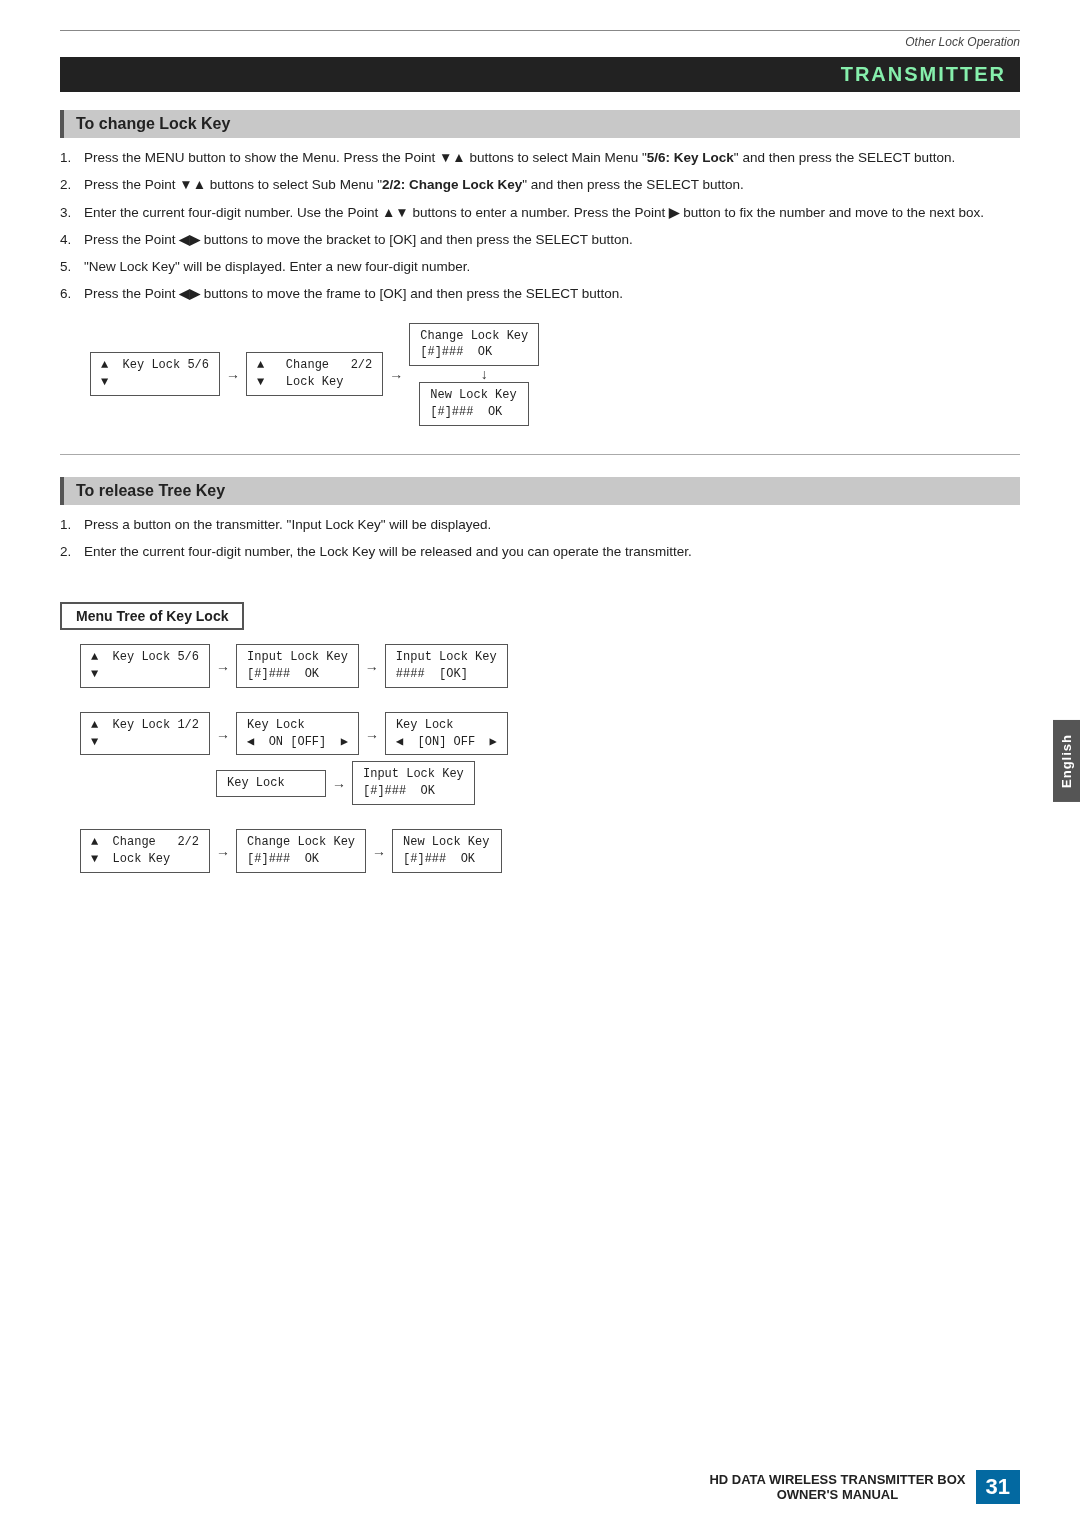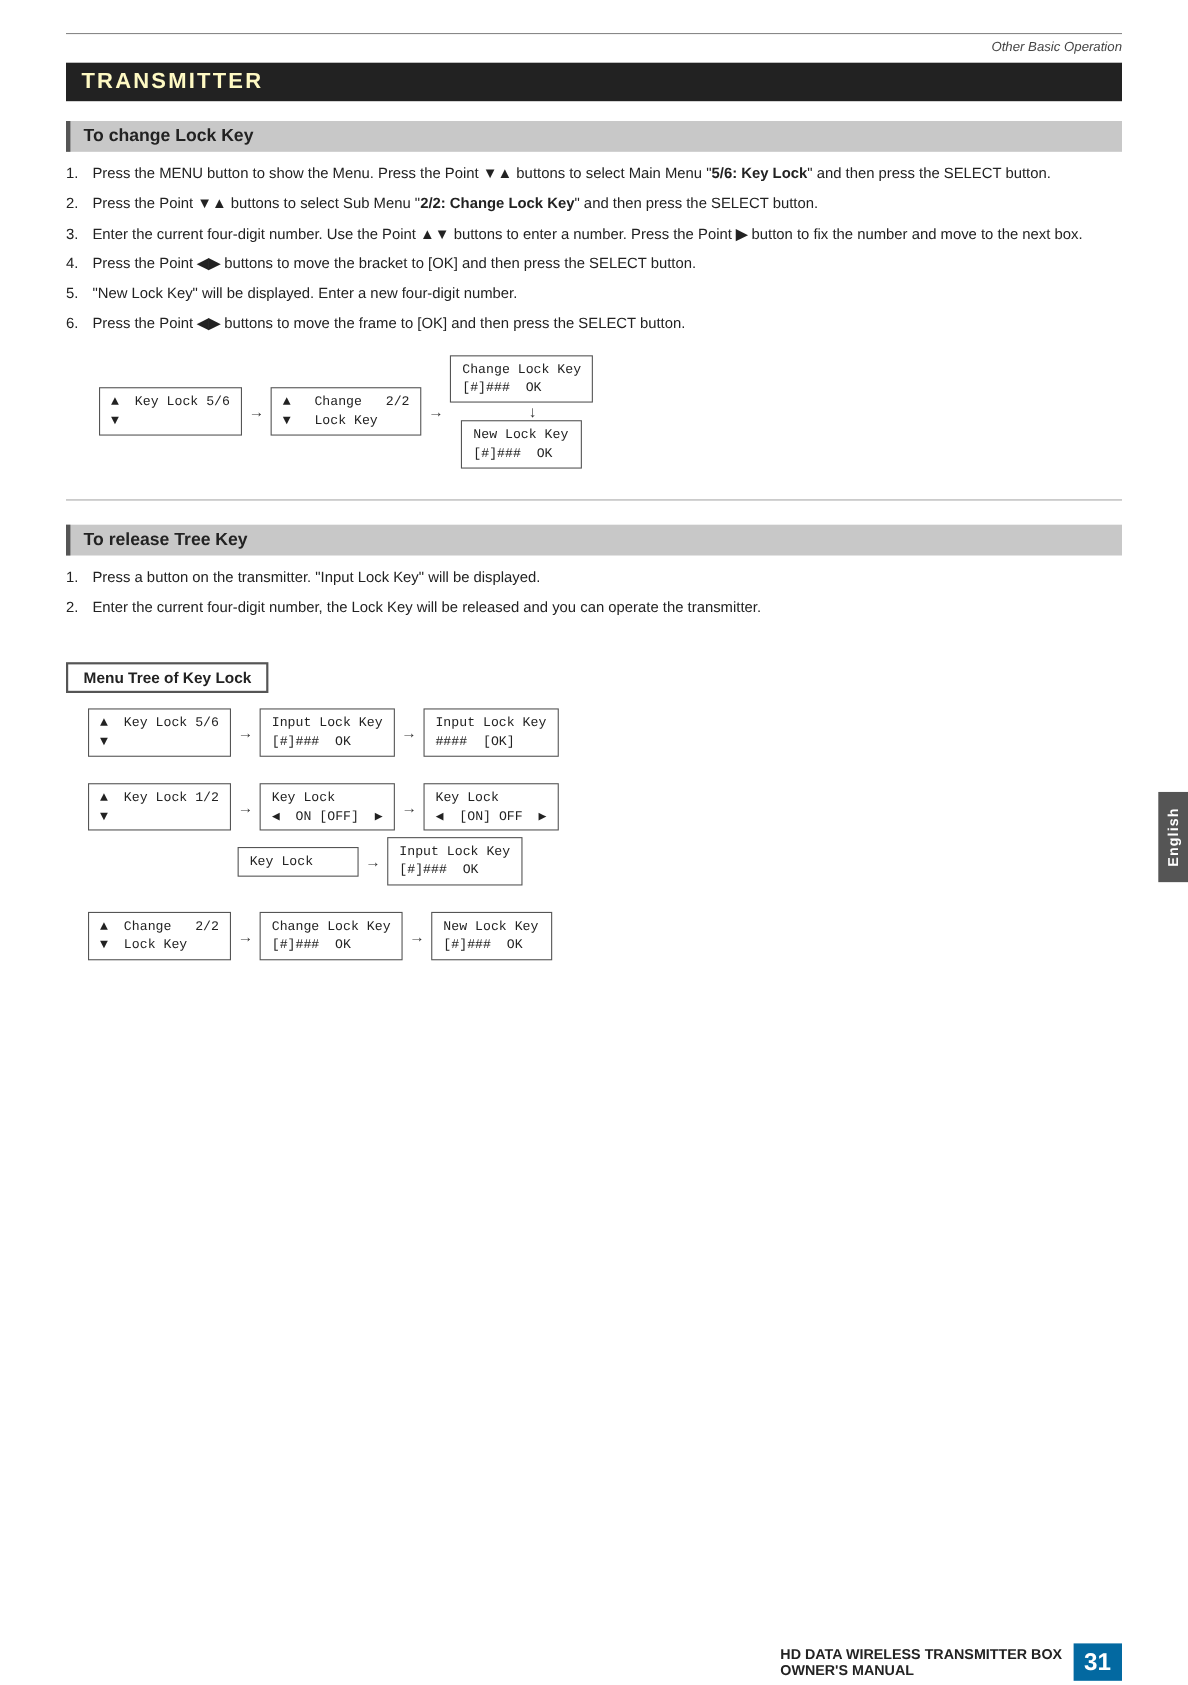--- a/index.html
+++ b/index.html
@@ -29,21 +29,22 @@
     .other-basic {
       text-align: right;
       font-style: italic;
       font-size: 12px;
       color: #444;
       margin-bottom: 8px;
     }
 
     .section-title-bar {
       background: #222;
-      color: #fef9c3;
+      color: #86efac;
+      text-align: right;
       font-size: 20px;
       font-weight: bold;
       padding: 6px 14px;
       letter-spacing: 2px;
       margin-bottom: 18px;
     }
 
     .subsection-header {
       background: #c8c8c8;
       font-size: 16px;
@@ -129,23 +130,23 @@
       transform: rotate(180deg);
       padding: 14px 6px;
       font-size: 13px;
       font-weight: bold;
       letter-spacing: 1px;
     }
 
     
     .footer {
       position: absolute;
-      bottom: 4px;
+      bottom: 28px;
       right: 60px;
-      text-align: left;
+      text-align: center;
       font-size: 12px;
     }
 
     .footer .product {
       font-weight: bold;
       font-size: 13px;
     }
 
     
     .menu-tree-header {
@@ -179,21 +180,21 @@
       margin: 22px 0;
     }
   </style>
 </head>
 <body>
 
 <div class="page">
 
   <div class="top-rule"></div>
 
-  <div class="other-basic">Other Basic Operation</div>
+  <div class="other-basic">Other Lock Operation</div>
 
   <div class="section-title-bar">TRANSMITTER</div>
 
   <div class="subsection-header">To change Lock Key</div>
 
   <ol class="steps-list">
     <li>
       <span class="step-num">1.</span>
       Press the MENU button to show the Menu. Press the Point <strong>▼▲</strong> buttons to select Main Menu "<strong>5/6: Key Lock</strong>"  and then press the SELECT button.
     </li>

